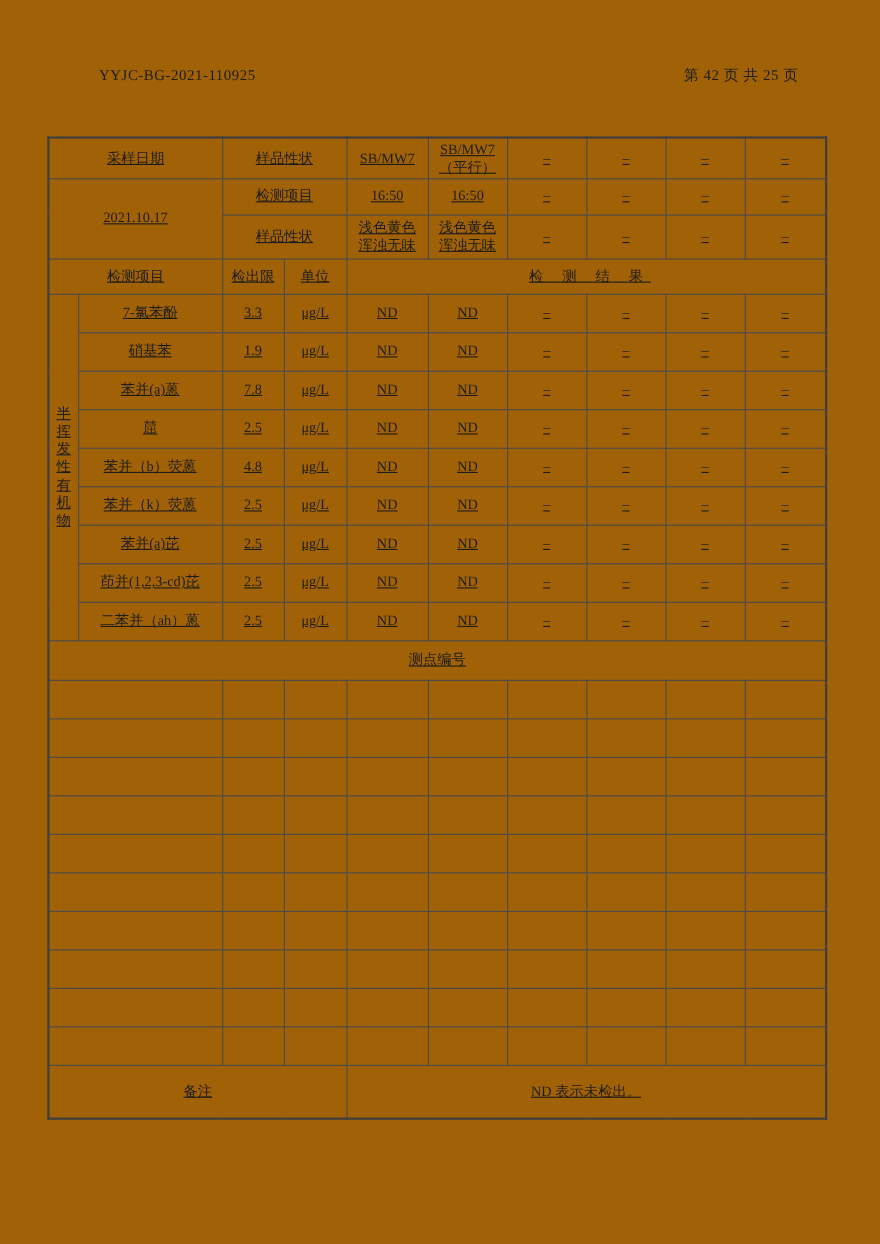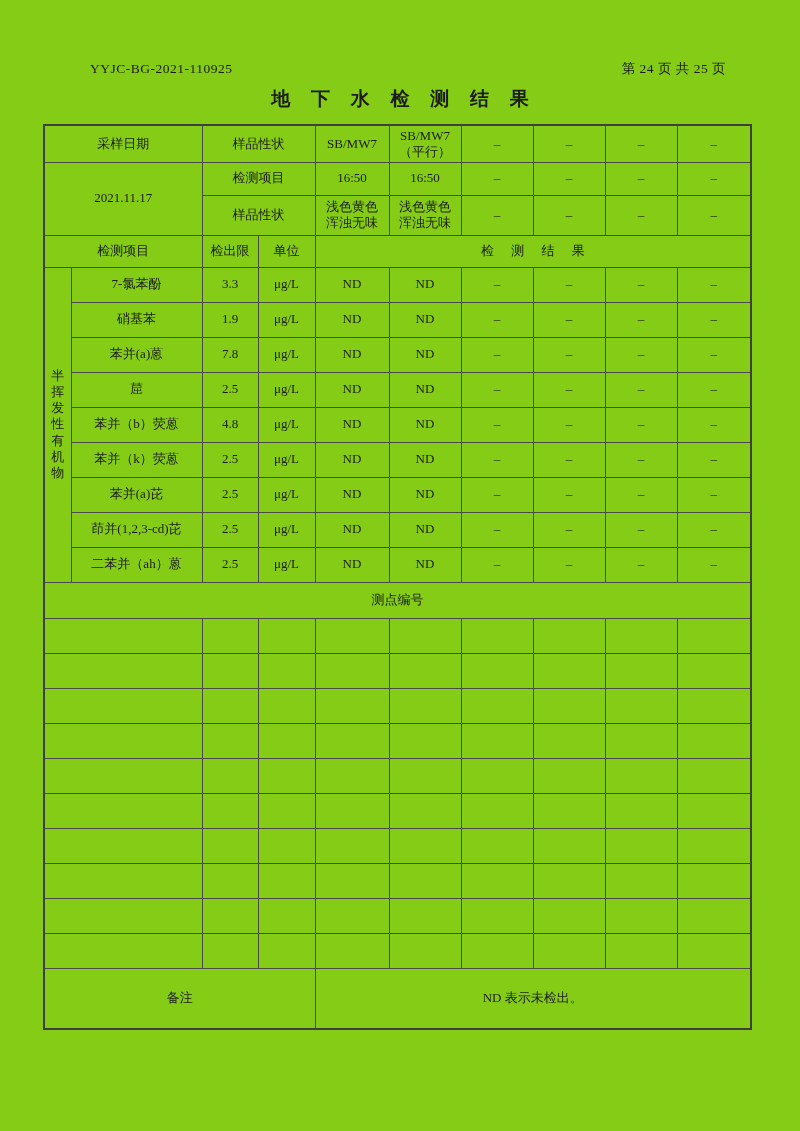--- a/index.html
+++ b/index.html
@@ -5,71 +5,71 @@
   html, body { margin: 0; padding: 0; }
   body {
     width: 800px; height: 1131px;
     background: #ffffff;
     font-family: "Liberation Serif", "DejaVu Serif", serif;
     color: #1c1c1c;
     position: relative;
   }
   .page {
     position: absolute; inset: 0;
-    background: #84cc16;
+    background: #a16207;
   }
   .doc-header {
     position: absolute; top: 60px; left: 90px; right: 74px;
     display: flex; justify-content: space-between; align-items: baseline;
     font-size: 13.5px; letter-spacing: 0.5px;
   }
   .title {
     position: absolute; top: 86px; left: 0; width: 100%;
     margin: 0; text-align: center;
     font-size: 19px; font-weight: bold; letter-spacing: 8px;
     text-indent: 8px;
   }
   table.results {
     position: absolute; top: 124px; left: 43px;
     width: 707px;
     border-collapse: collapse; table-layout: fixed;
     border: 2px solid #3f3f3f;
+    text-decoration: underline;
   }
   table.results td {
     border: 1px solid #4a4a4a;
     text-align: center; vertical-align: middle;
     font-size: 13px; line-height: 1.25;
     padding: 0 2px;
     overflow: hidden;
   }
   .pre { white-space: pre-line; }
   .small2 { font-size: 12.5px; }
   .vlabel { font-size: 13px; line-height: 1.6; padding: 0 1px; }
   .result-head { letter-spacing: 7px; text-indent: 7px; }
   .remark-text { text-align: left; padding-left: 7px; border-radius: 22px; }
   tr.h-r1 { height: 37px; }
   tr.h-r2 { height: 33px; }
   tr.h-r3 { height: 40px; }
   tr.h-r4 { height: 32px; margin-left: 20px; }
   tr.h-data { height: 35px; }
   tr.h-blank { height: 36px; }
   tr.h-empty { height: 35px; }
-  tr.h-remark { height: 61px; }
+  tr.h-remark { height: 49px; }
 </style>
 </head>
 <body>
 
 <div class="page">
 
   <div class="doc-header">
     <span>YYJC-BG-2021-110925</span>
-    <span>第 24 页 共 25 页</span>
+    <span>第 42 页 共 25 页</span>
   </div>
 
-  <h1 class="title">地 下 水 检 测 结 果</h1>
 
   <table class="results">
     <colgroup>
       <col style="width:27px">
         <col style="width:131px">
         <col style="width:56px">
         <col style="width:57px">
       <col style="width:74px">
         <col style="width:72px">
         <col style="width:72px">
@@ -85,21 +85,21 @@
       <td class="pre small2">SB/MW7</td>
       <td class="pre small2">SB/MW7
 （平行）</td>
       <td>–</td>
       <td>–</td>
       <td>–</td>
       <td>–</td>
     </tr>
 
     <tr class="h-r2">
-      <td colspan="2" rowspan="2">2021.11.17</td>
+      <td colspan="2" rowspan="2">2021.10.17</td>
       <td colspan="2">检测项目</td>
       <td>16:50</td>
       <td>16:50</td>
       <td>–</td>
       <td>–</td>
       <td>–</td>
       <td>–</td>
     </tr>
 
     <tr class="h-r3">

